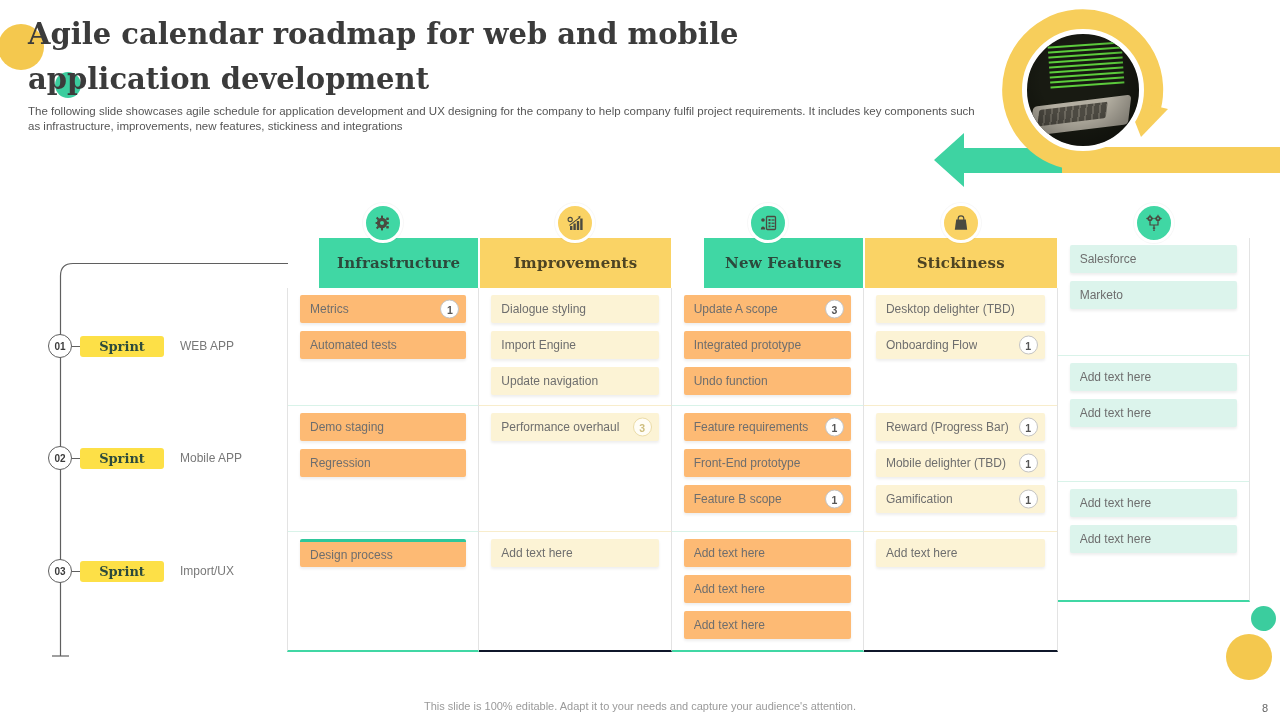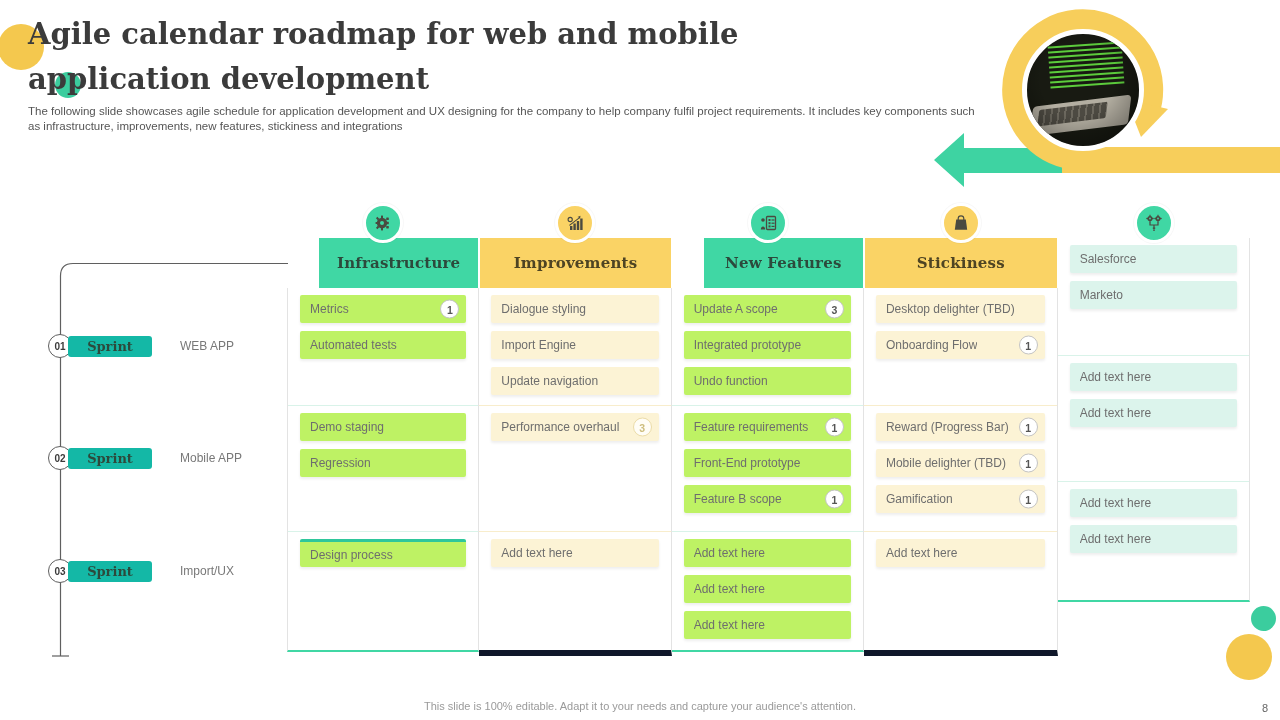--- a/index.html
+++ b/index.html
@@ -48,50 +48,50 @@
 
   .col-header { height:50px; margin:0 1px; display:flex; align-items:center; justify-content:center;
                 font-family:"DejaVu Serif","Liberation Serif",serif; font-weight:700; font-size:15px;
                 letter-spacing:.2px; }
   .col-header.teal { background:#40D7A4; color:#2C4A3C;margin-left:32px; }
   .col-header.yellow { background:#FAD365; color:#4E4423; }
 
   .col-body { background:#fff; border-right:1px solid #E3E3E3; }
   .column:first-child .col-body { border-left:1px solid #E3E3E3; }
   .col-body.teal-b { border-bottom:2px solid #40D7A4; }
-  .col-body.yellow-b { border-bottom:6px solid #0f172a; }
+  .col-body.yellow-b { border-bottom:2px solid #0f172a; }
   .t-row { position:relative; padding-top:7px; }
   .t-row.r0 { height:117px; }
   .t-row.r1 { height:126px; }
   .t-row.r2 { height:119px; }
   .t-row.sep-teal { border-top:1px solid #D9F3E9; }
   .t-row.sep-cream { border-top:1px solid #F8EDCC; }
   .t-row.r0 { border-top:none; }
 
   .pill { position:relative; height:28px; margin:0 12px 8px 12px; border-radius:2px;
           display:flex; align-items:center; padding:0 30px 0 10px;
           box-shadow:0 2px 3px rgba(0,0,0,0.07); }
-  .pill.mint { background:#bef264; }
+  .pill.mint { background:#fdba74; }
   .pill.mint-light { background:#DCF4EC; }
   .pill.cream { background:#FCF3D5; }
   .pill.accent-top { border-top:3px solid #2EC79B; }
   .pill-text { font-size:12px; color:#6E6E6E; white-space:nowrap; overflow:hidden; }
   .badge { position:absolute; right:7px; top:50%; transform:translateY(-50%);
            width:19px; height:19px; border-radius:50%; background:#fff; border:1px solid #C4C4C4;
            color:#555; font-size:10.5px; font-weight:700; display:flex; align-items:center;
            justify-content:center; }
   .badge.muted { border-color:#EBDCA8; color:#CDBd7D; color:#CDBD7D; background:#FFFDF6; }
 
   
   .sprint-row { position:absolute; left:0; height:24px; display:flex; align-items:center; z-index:2; }
   .sprint-num { position:absolute; left:48px; width:24px; height:24px; border-radius:50%;
                 background:#fff; border:1px solid #5F5F5F; color:#3B3B3B; font-size:10px; font-weight:700;
                 display:flex; align-items:center; justify-content:center; }
   .sprint-connector { position:absolute; left:72px; width:12px; height:1px; background:#5F5F5F; top:50%; }
-  .sprint-pill { position:absolute; left:68px; width:84px; height:21px; background:#14b8a6;
+  .sprint-pill { position:absolute; left:80px; width:84px; height:21px; background:#fde047;
                  border-radius:3px; display:flex; align-items:center; justify-content:center;
                  font-family:"DejaVu Serif","Liberation Serif",serif; font-weight:700; font-size:13px;
                  color:#2C4A3C; }
   .sprint-tag { position:absolute; left:180px; font-size:12px; color:#787878; white-space:nowrap; }
 
   
   .footer-note { position:absolute; left:0; right:0; bottom:8px; text-align:center;
                  font-size:11px; color:#9A9A9A; }
   .page-number { position:absolute; right:12px; bottom:6px; font-size:11px; color:#666; }
 </style>

